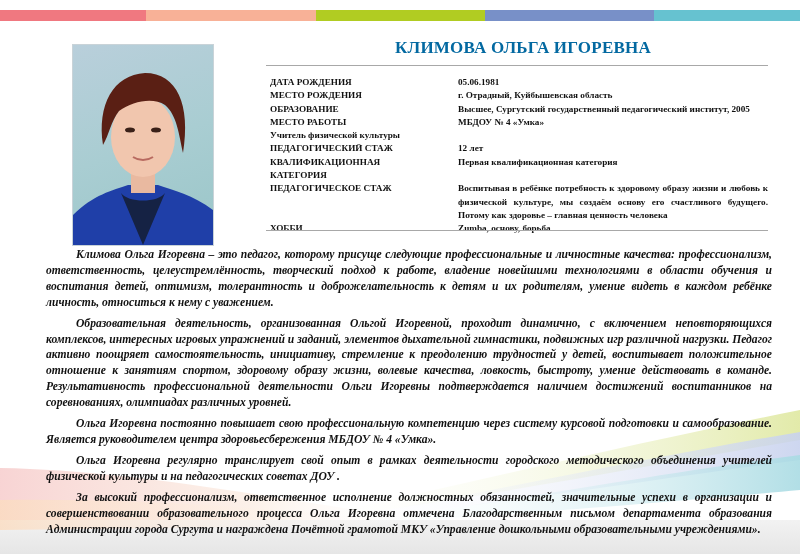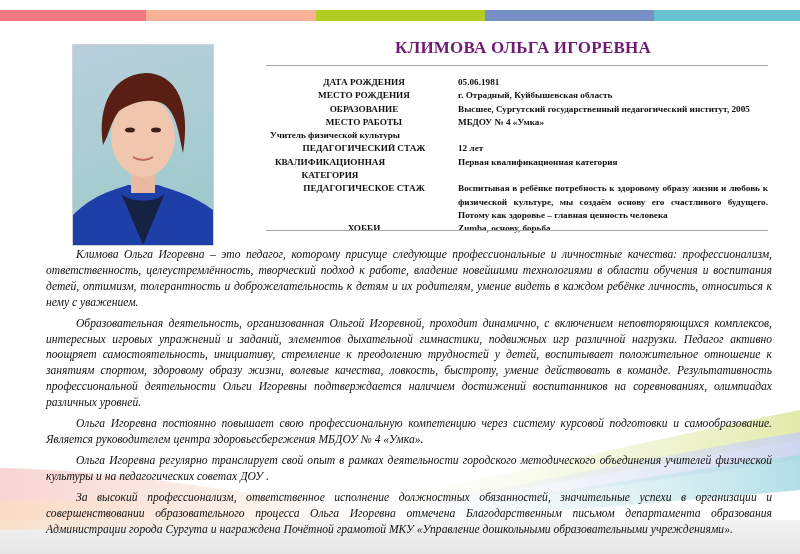--- a/index.html
+++ b/index.html
@@ -21,35 +21,35 @@
     .photo {
       position: absolute; left: 73px; top: 45px; width: 140px; height: 200px;
       background: linear-gradient(160deg, #b9cfdb 0%, #a9cdd2 50%, #9ac6c8 100%);
       overflow: hidden;
       box-shadow: 0 0 0 1px #c9d3d8;
     }
 
     .name {
       position: absolute; left: 395px; top: 38px;
       font-family: "Liberation Serif", serif; font-weight: bold;
-      font-size: 17px; letter-spacing: 0.2px; color: #701a75;
+      font-size: 17px; letter-spacing: 0.2px; color: #0369a1;
     }
     .hr { position: absolute; left: 266px; width: 502px; height: 1px; background: #a8a8a8; }
 
     .info { position: absolute; left: 270px; top: 76px; width: 500px; font-size: 9.2px; font-weight: bold; line-height: 13.3px; }
     .info .row { display: flex; }
-    .info .k { width: 188px; flex: none; text-align: center; }
+    .info .k { width: 188px; flex: none; }
     .info .v { flex: 1; }
 
     .text {
       position: absolute; left: 46px; top: 247px; width: 726px;
       font-family: "Liberation Serif", serif; font-style: italic;
       font-size: 11.6px; line-height: 15.9px; text-align: justify;
     }
-    .text p { margin: 0 0 5px 0; text-indent: 30px; }
+    .text p { margin: 0 0 5px 0; text-indent: 30px; font-weight: bold; }
   </style>
 </head>
 <body>
 
 <div class="stripe">
   <div style="width:146px;background:#f07880"></div>
   <div style="width:170px;background:#f8b197"></div>
   <div style="width:169px;background:#b1cc22"></div>
   <div style="width:169px;background:#7890c8"></div>
   <div style="width:146px;background:#66c2d0"></div>

